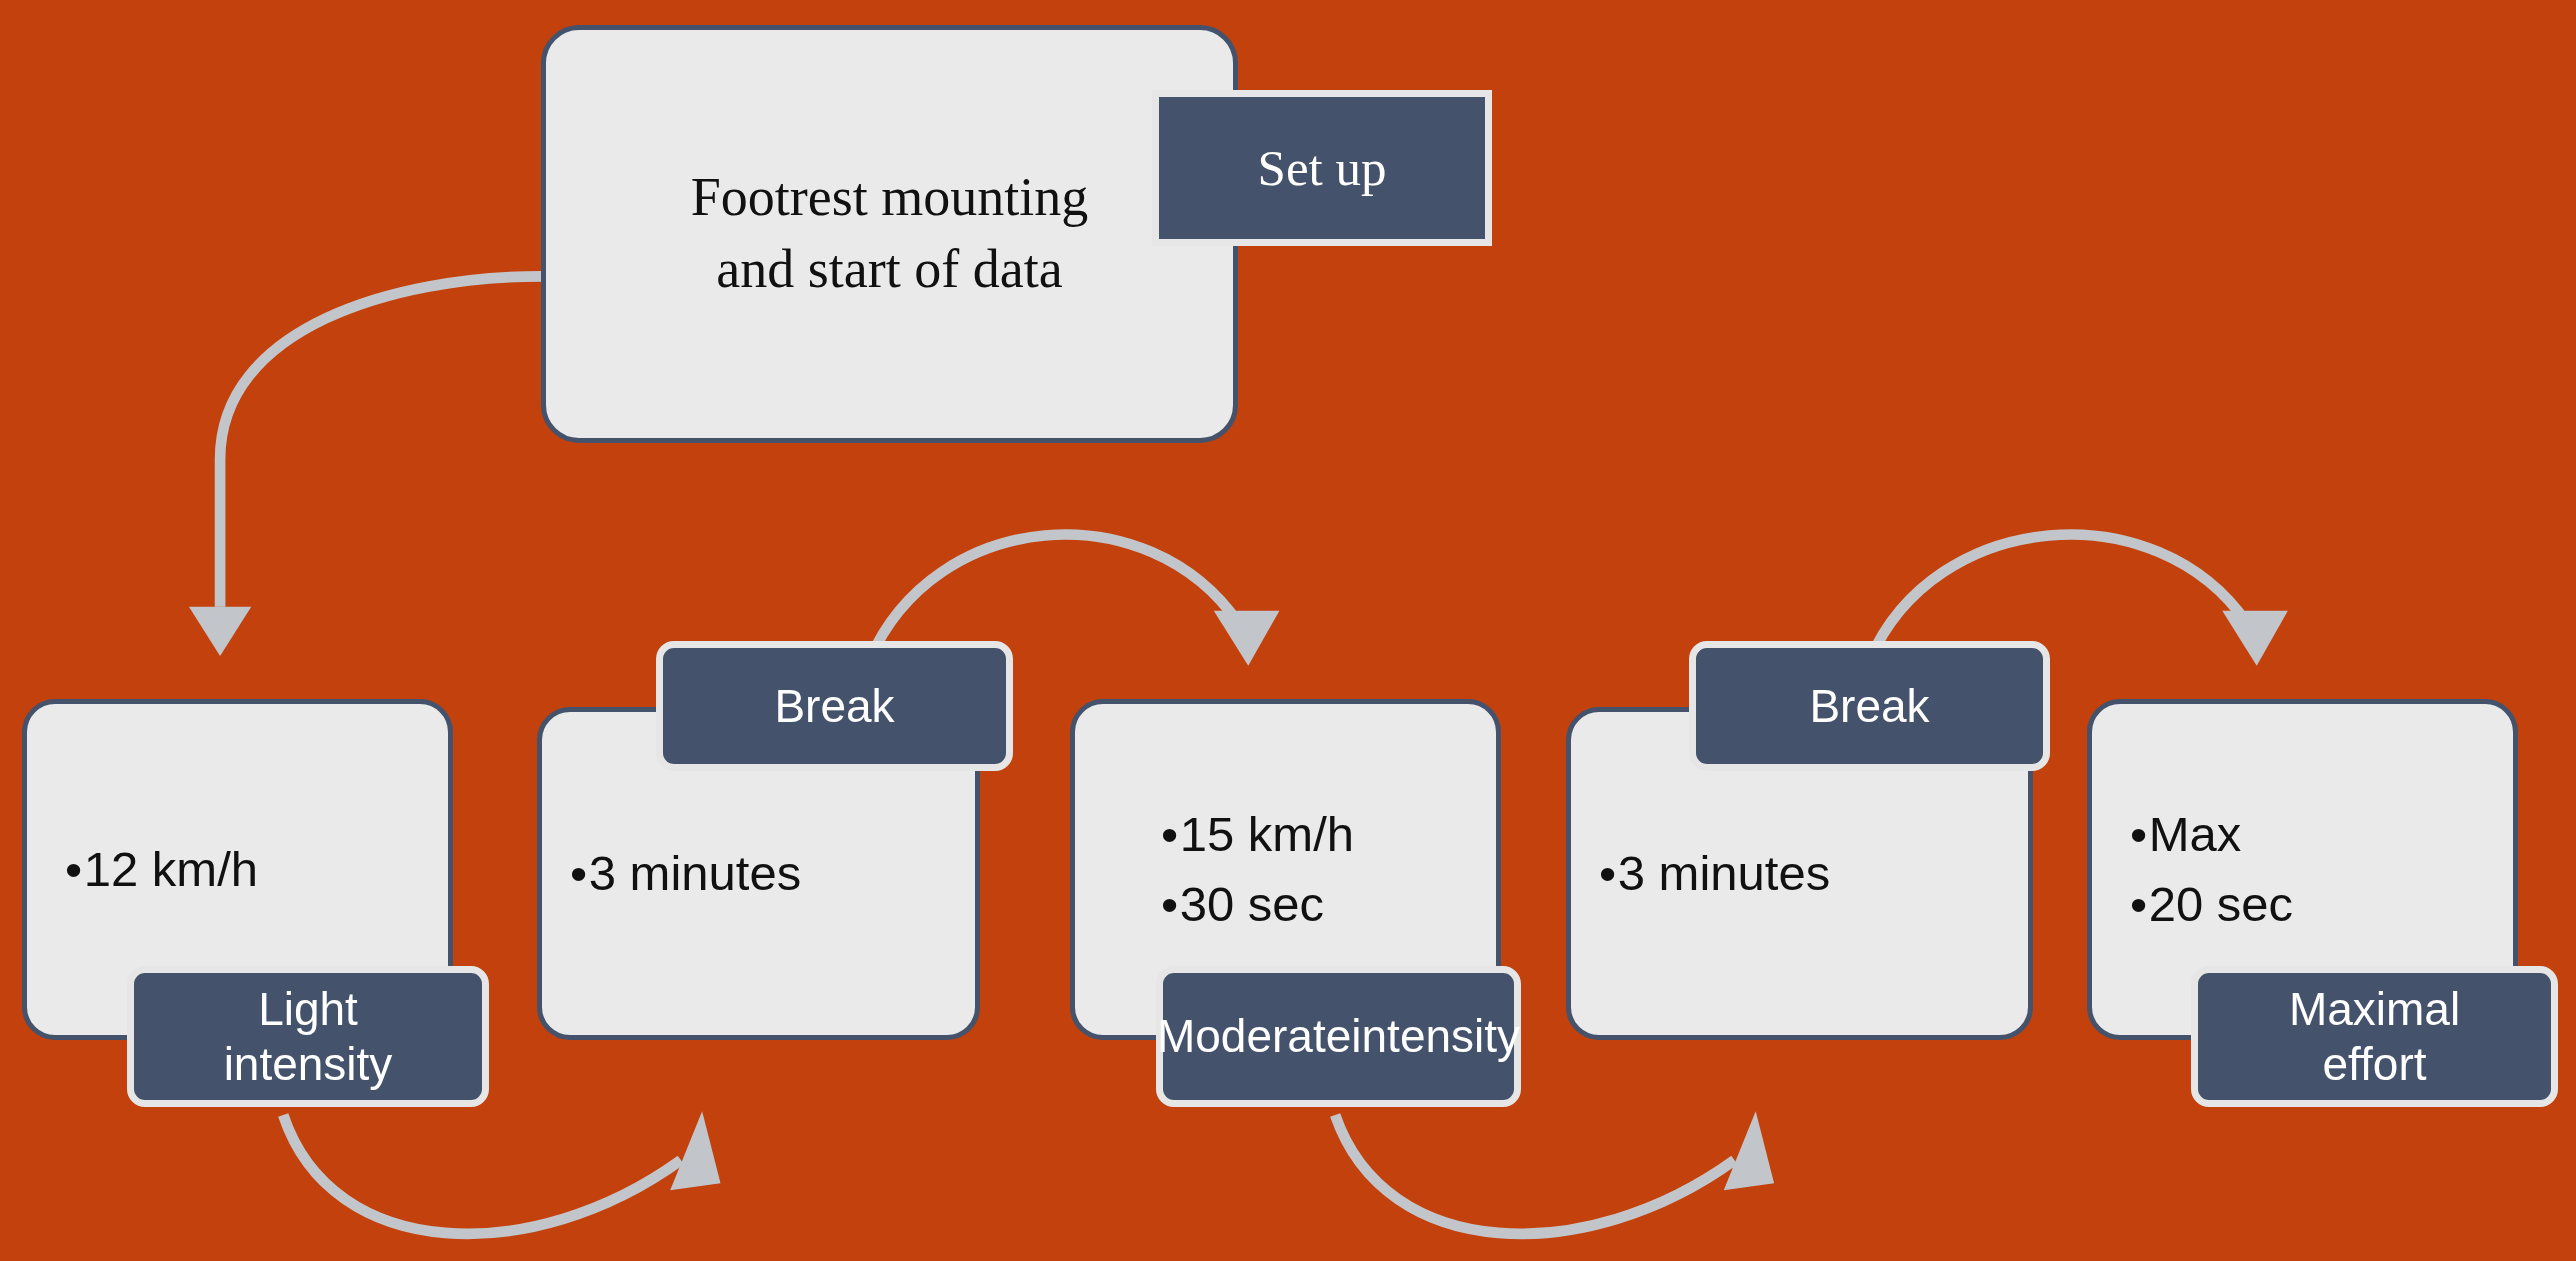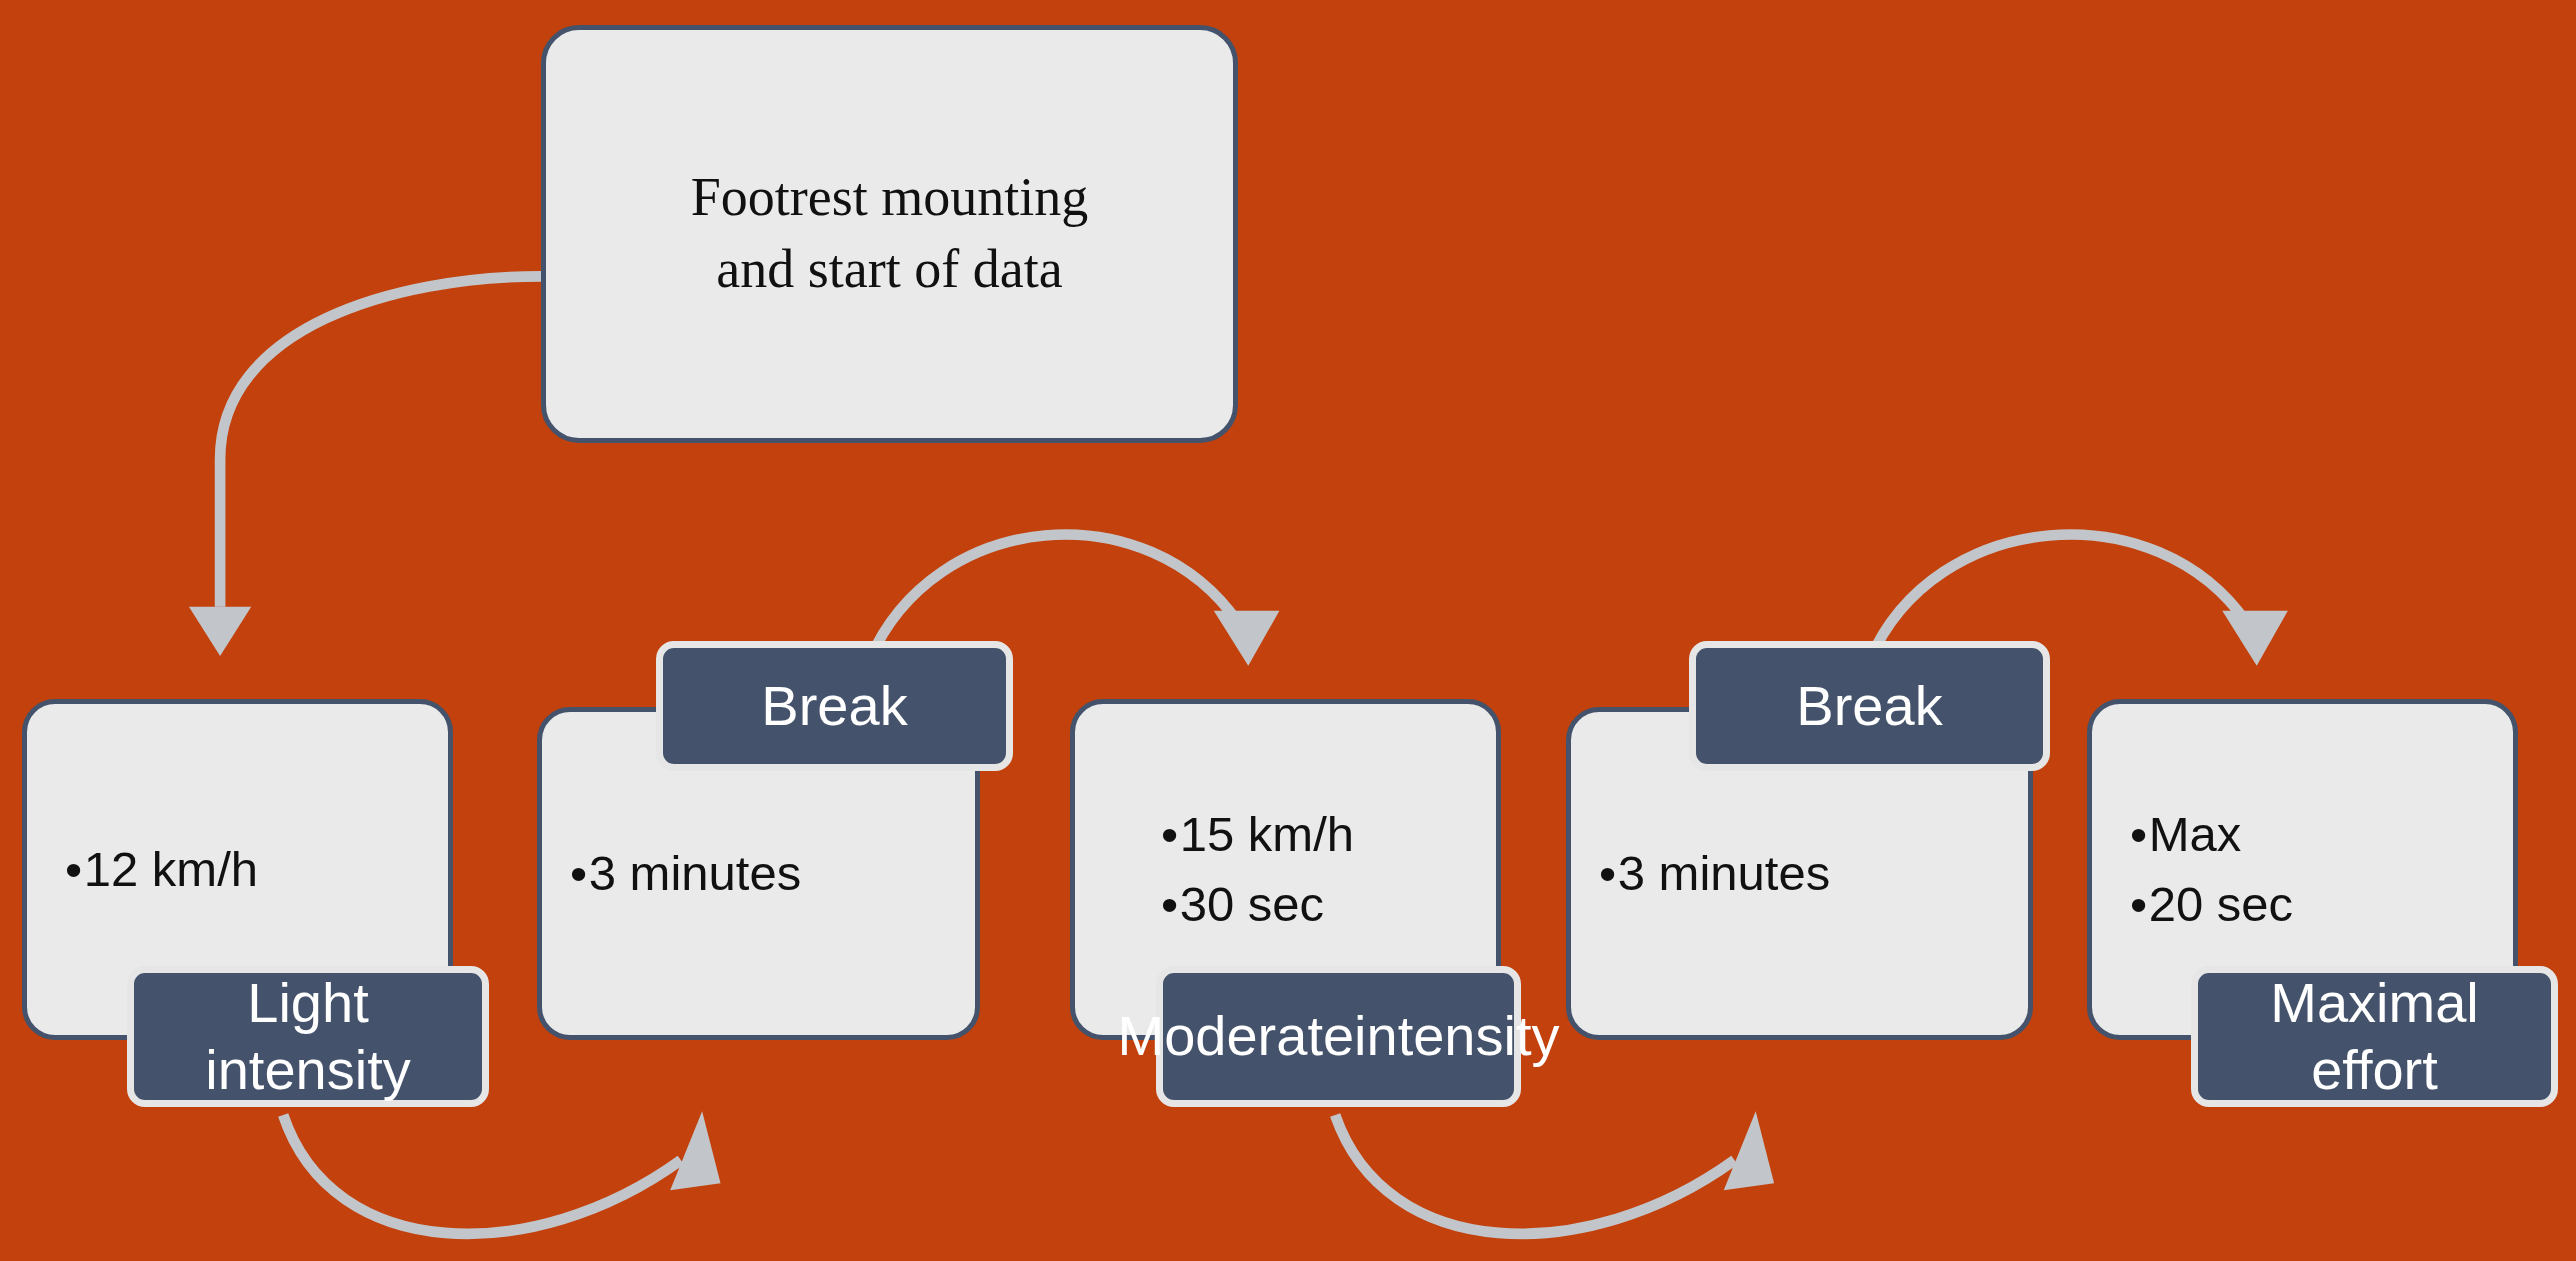--- a/index.html
+++ b/index.html
@@ -56,21 +56,21 @@
   .tag{
     position:absolute;
     background:#44536b;
     border:7.4px solid #e6e6e6;
     box-sizing:border-box;
     display:flex;
     align-items:center;
     justify-content:center;
     color:#ffffff;
     font-family:"Liberation Sans",sans-serif;
-    font-size:56px;
+    font-size:46px;
     line-height:1.18;
     text-align:center;
     z-index:5;
   }
   .tag.rounded{border-radius:18px;}
   .tag.serif{font-family:"Liberation Serif",serif;font-size:51px;}
   .tag span{display:block;}
 
   
   svg.arrows{
@@ -114,20 +114,23 @@
       <path d="M 2280 805 C 2360 620 2630 600 2740 760"></path>
       <polygon points="2710,745 2790,745 2752,812"></polygon>
     </g>
   </svg>
 
   <div class="box serif" style="left:541px;top:24.6px;width:697px;height:418px;">
     <div class="line">Footrest mounting</div>
     <div class="line">and start of data</div>
   </div>
 
+  <div class="tag serif" style="left:1152px;top:90px;width:340px;height:156px;">
+    <span>Set up</span>
+  </div>
 
   <div class="box" style="left:22px;top:699px;width:431px;height:341px;">
     <ul class="bullets">
       <li>12 km/h</li>
     </ul>
   </div>
   <div class="tag rounded" style="left:127px;top:966px;width:362px;height:141px;flex-direction:column;">
     <span>Light</span>
     <span>intensity</span>
   </div>

